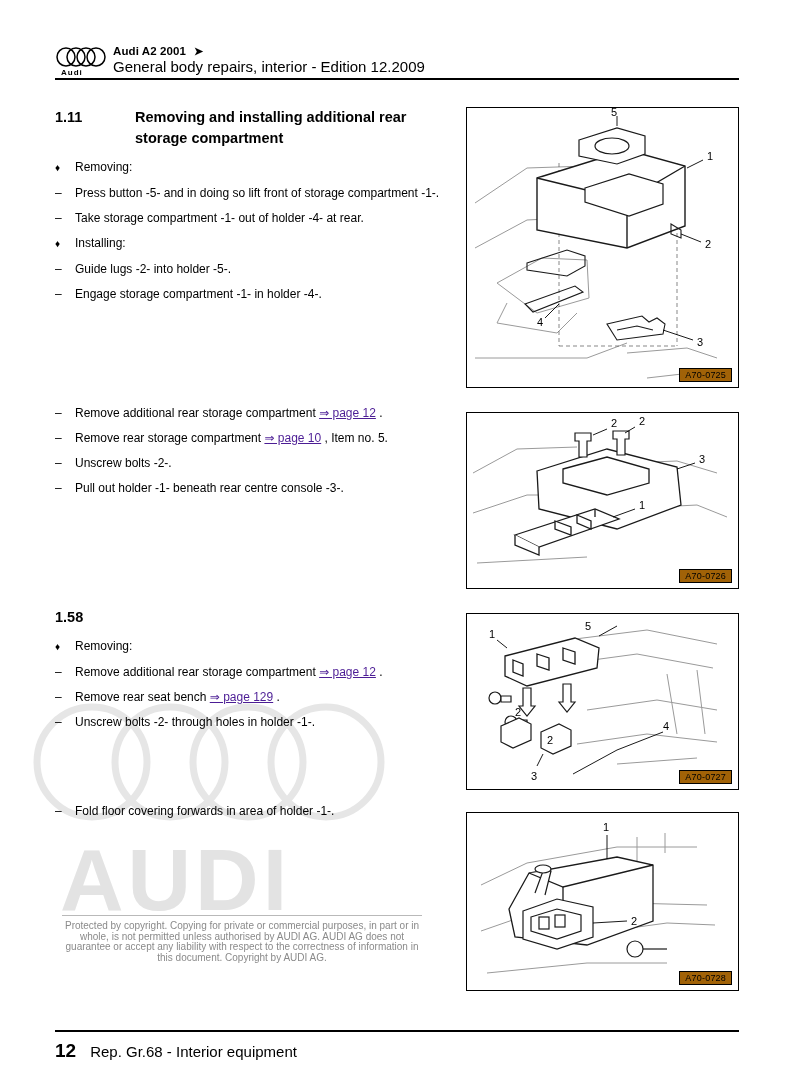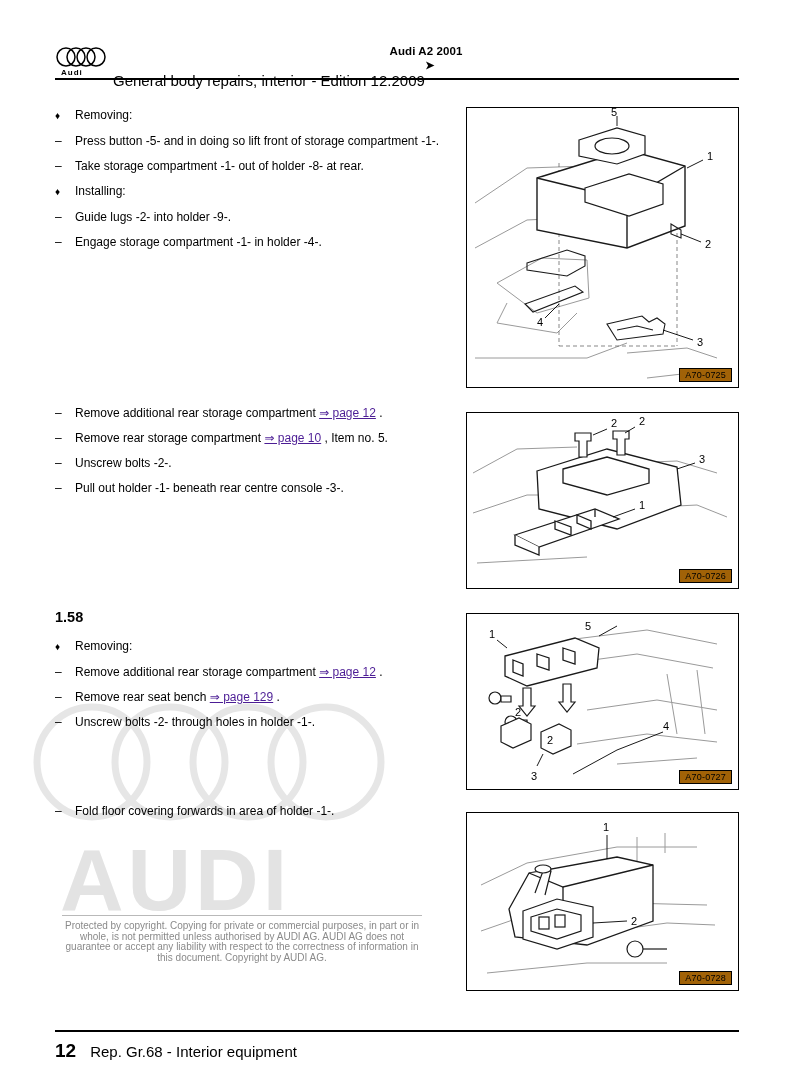--- a/index.html
+++ b/index.html
@@ -46,21 +46,20 @@
     padding-left: 6px;
     flex: 1 1 auto;
   }
   .header-line1 {
     font-size: 11.5px;
     font-weight: bold;
     letter-spacing: 0.1px;
     line-height: 14px;
     display: flex;
     align-items: center;
-    flex-direction: column;
   }
   .header-line1 .arrow {
     margin-left: 8px;
     font-size: 11px;
   }
   .header-line2 {
     font-size: 15px;
     line-height: 15px;
     margin-top: 1px;
   }
@@ -228,39 +227,43 @@
       <div class="header-line2">General body repairs, interior - Edition 12.2009</div>
     </div>
   </div>
 </div>
 <div class="header-rule"></div>
 
 <div class="content">
 
   <div class="section">
     <div class="text-col" style="top:12px;">
+      <div class="sec-title">
+        <span class="sec-num">1.11</span>
+        <span class="sec-head">Removing and installing additional rear storage compartment</span>
+      </div>
       <div class="bullet-line">
         <span class="mark">♦</span>
         <span class="txt">Removing:</span>
       </div>
       <div class="bullet-line">
         <span class="mark dash">–</span>
         <span class="txt">Press button -5- and in doing so lift front of storage compartment -1-.</span>
       </div>
       <div class="bullet-line">
         <span class="mark dash">–</span>
-        <span class="txt">Take storage compartment -1- out of holder -8- at rear.</span>
+        <span class="txt">Take storage compartment -1- out of holder -4- at rear.</span>
       </div>
       <div class="bullet-line">
         <span class="mark">♦</span>
         <span class="txt">Installing:</span>
       </div>
       <div class="bullet-line">
         <span class="mark dash">–</span>
-        <span class="txt">Guide lugs -2- into holder -9-.</span>
+        <span class="txt">Guide lugs -2- into holder -5-.</span>
       </div>
       <div class="bullet-line">
         <span class="mark dash">–</span>
         <span class="txt">Engage storage compartment -1- in holder -4-.</span>
       </div>
     </div>
 
     <div class="figbox" style="left:466px; top:12px; width:273px; height:281px;">
       <svg class="figsvg" width="273" height="281" viewBox="0 0 273 281" xmlns="http://www.w3.org/2000/svg">
         <g fill="none" stroke="#9a9a9a" stroke-width="1">

